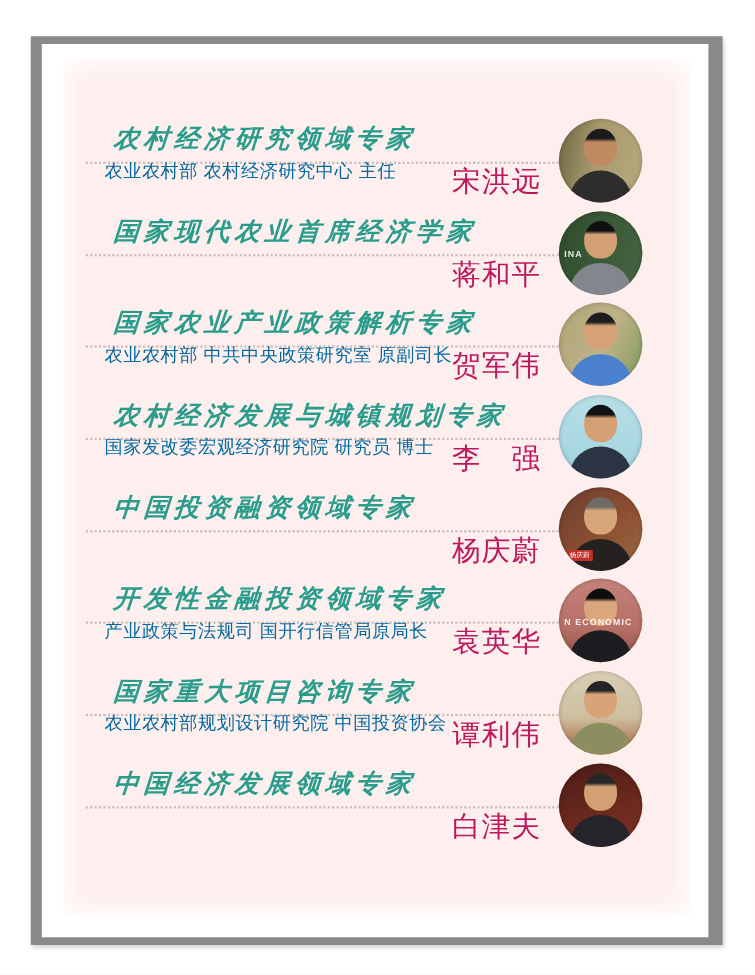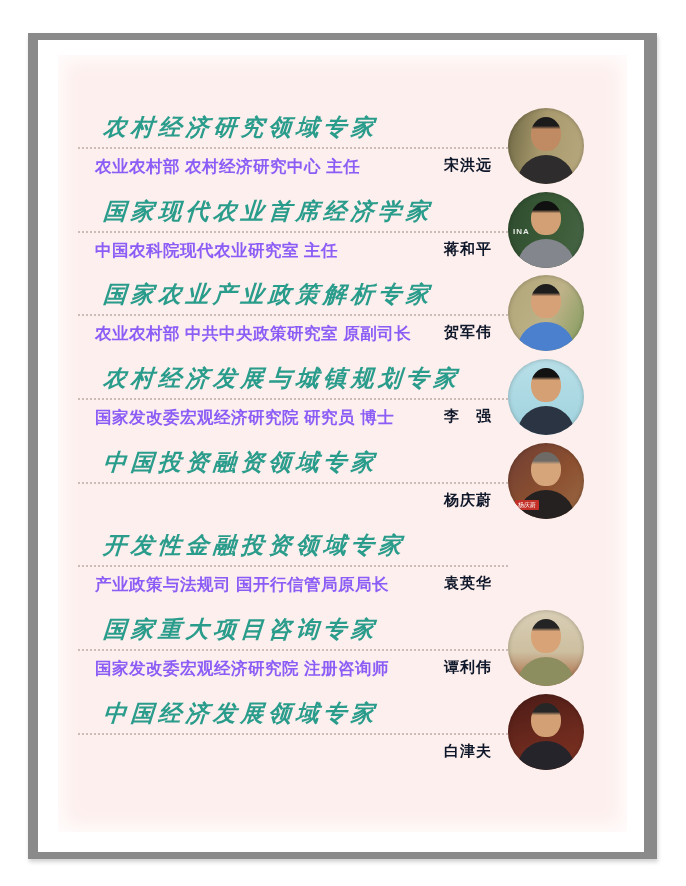--- a/index.html
+++ b/index.html
@@ -28,26 +28,26 @@
     font-family:"DejaVu Serif","Liberation Serif",serif;
     font-style:italic;font-weight:bold;
     font-size:23px;line-height:34px;letter-spacing:4.5px;
     color:#2a9c8b;transform:skewX(-4deg);transform-origin:left bottom;
   }
   .row-line{
     position:absolute;left:20px;top:41px;width:430px;height:0;
     border-bottom:2px dotted #ccbcb5;
   }
   .row-desc{
-    position:absolute;left:37px;top:50px;white-space:nowrap;
-    font-size:16.5px;line-height:20px;letter-spacing:.5px;color:#8b5cf6;font-weight:bold;
+    position:absolute;left:37px;top:40px;white-space:nowrap;
+    font-size:16.5px;line-height:20px;letter-spacing:.5px;color:#0369a1;
   }
   .row-name{
     position:absolute;right:135px;top:46px;white-space:nowrap;
-    font-size:15px;line-height:26px;letter-spacing:1px;color:#0f172a;font-weight:700;
+    font-size:26px;line-height:26px;letter-spacing:1px;color:#be185d;font-weight:400;
   }
   .photo{
     position:absolute;left:450px;top:2px;width:76px;height:76px;
     border-radius:50%;overflow:hidden;
     background:var(--pbg,#999);
     box-shadow:inset 0 0 4px rgba(0,0,0,.25);
   }
   .photo::before{ 
     content:"";position:absolute;left:50%;top:9px;width:30px;height:34px;
     transform:translateX(-50%);
@@ -88,21 +88,20 @@
         <div class="row-name">宋洪远</div>
         <div class="photo" style="--pbg:linear-gradient(100deg,#6e6844 0%,#a99a6e 45%,#b7a87e 100%);--hair:#1b1b1b;--skin:#c08b63;--body:#2e2c2d">
           
           
         </div>
       </div>
 
       <div class="row">
         <div class="row-title">国家现代农业首席经济学家</div>
         <div class="row-line"></div>
-        <div class="row-desc">中国农科院现代农业研究室 主任</div>
         <div class="row-name">蒋和平</div>
         <div class="photo" style="--pbg:linear-gradient(105deg,#2e4c2e 0%,#3c5c38 60%,#466546 100%);--hair:#101010;--skin:#d3a075;--body:#83868c">
           <span class="photo-label">INA</span>
 
         </div>
       </div>
 
       <div class="row">
         <div class="row-title">国家农业产业政策解析专家</div>
         <div class="row-line"></div>
@@ -133,26 +132,30 @@
 
           <span class="photo-badge">杨庆蔚</span>
         </div>
       </div>
 
       <div class="row">
         <div class="row-title">开发性金融投资领域专家</div>
         <div class="row-line"></div>
         <div class="row-desc">产业政策与法规司 国开行信管局原局长</div>
         <div class="row-name">袁英华</div>
+        <div class="photo" style="--pbg:linear-gradient(180deg,#c4827c 0%,#b56f66 60%,#8f4b43 100%);--hair:#0e0e0e;--skin:#daa67c;--body:#1c1c21">
+          <span class="photo-label">N ECONOMIC</span>
+
+        </div>
       </div>
 
       <div class="row">
         <div class="row-title">国家重大项目咨询专家</div>
         <div class="row-line"></div>
-        <div class="row-desc">国家发改委宏观经济研究院 注册咨询师</div>
+        <div class="row-desc">农业农村部规划设计研究院 中国投资协会</div>
         <div class="row-name">谭利伟</div>
         <div class="photo" style="--pbg:linear-gradient(180deg,#d9cfb6 0%,#cdbfa0 55%,#a8603a 100%);--hair:#242424;--skin:#d7a377;--body:#8c8e60">
           
           
         </div>
       </div>
 
       <div class="row">
         <div class="row-title">中国经济发展领域专家</div>
         <div class="row-line"></div>

